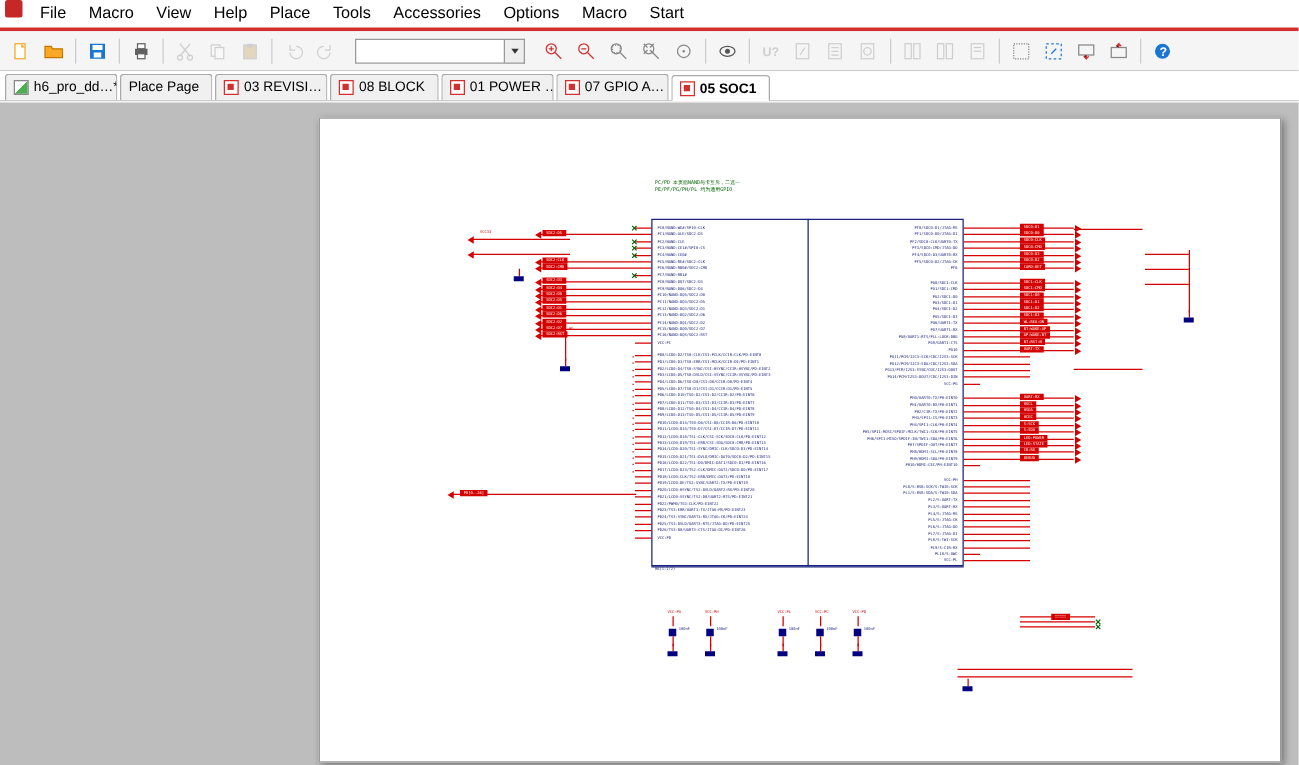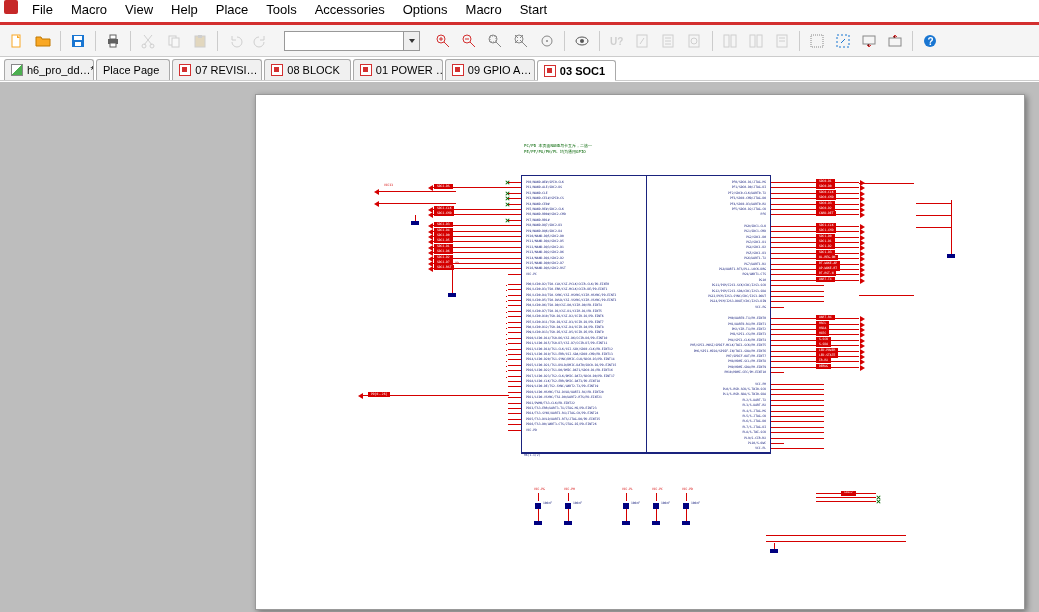--- a/index.html
+++ b/index.html
@@ -262,37 +262,37 @@
 <div class="tabbar">
   <div class="tab">
       <span class="tab-icon doc"></span>
       <span>h6_pro_dd…*</span>
     </div>
   <div class="tab">
       <span>Place Page</span>
     </div>
   <div class="tab">
       <span class="tab-icon page"></span>
-      <span>07 REVISI…</span>
+      <span>03 REVISI…</span>
     </div>
   <div class="tab">
       <span class="tab-icon page"></span>
       <span>08 BLOCK</span>
     </div>
   <div class="tab">
       <span class="tab-icon page"></span>
       <span>01 POWER …</span>
     </div>
   <div class="tab">
       <span class="tab-icon page"></span>
-      <span>09 GPIO A…</span>
+      <span>07 GPIO A…</span>
     </div>
   <div class="tab active">
       <span class="tab-icon page"></span>
-      <span>03 SOC1</span>
+      <span>05 SOC1</span>
     </div>
 </div>
 
 <div class="canvas-wrap">
   <div class="sheet">
     <div class="schematic">
 
       <div class="titletext" style="left:268px; top:48px;">PC/PD 本页面NAND与卡互斥，二选一</div>
       <div class="titletext" style="left:268px; top:54px;">PE/PF/PG/PH/PL 均为通用GPIO</div>
 

